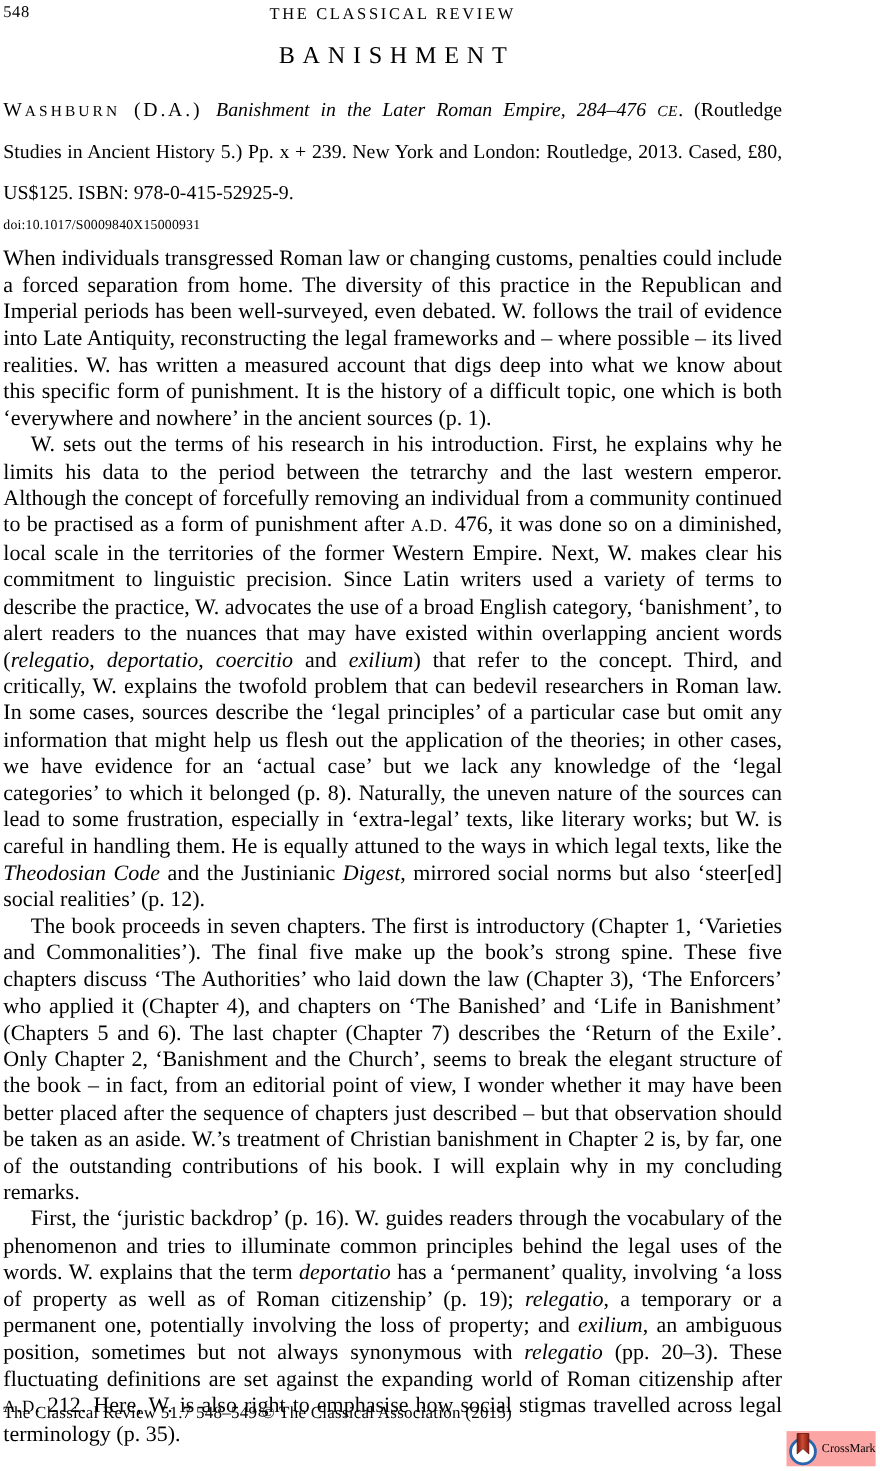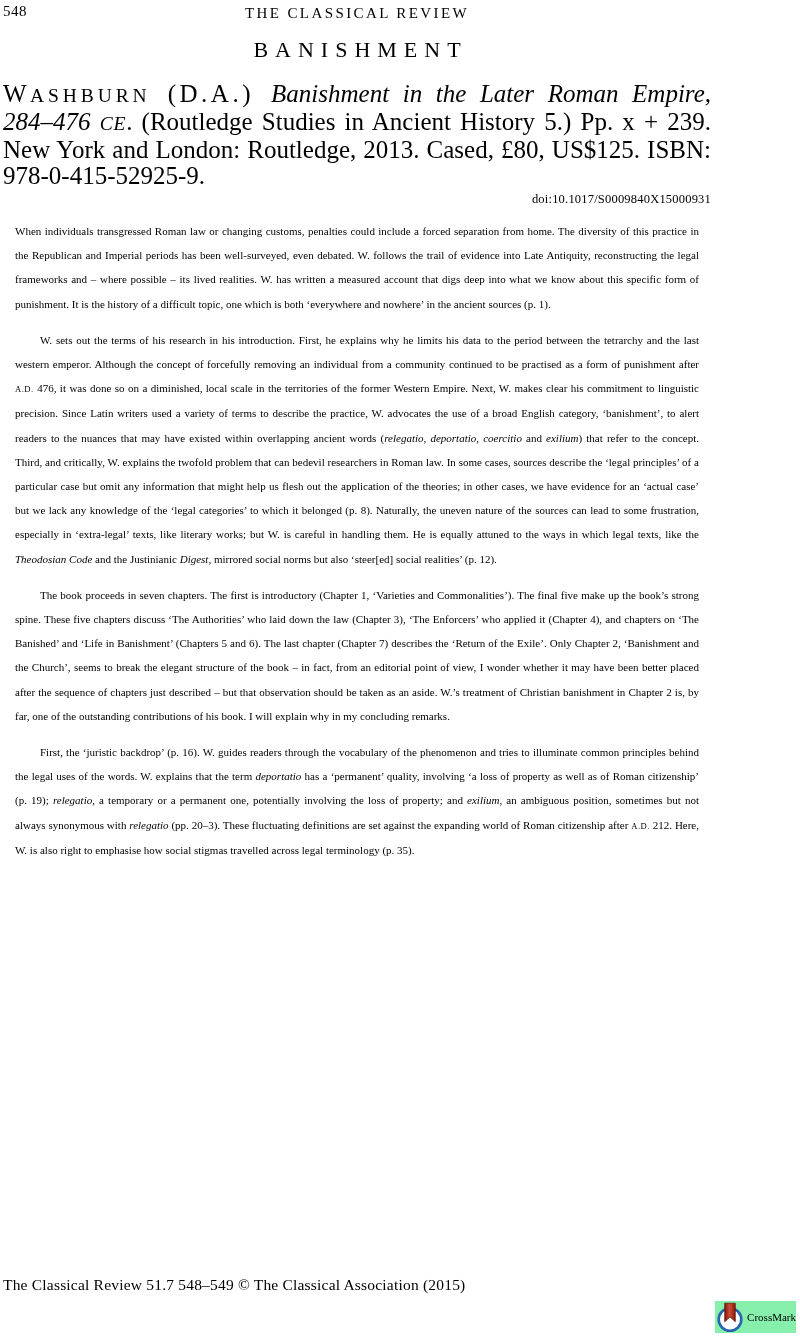--- a/index.html
+++ b/index.html
@@ -13,44 +13,44 @@
 
   .header-row { position: relative; height: 22px; margin-top: 2px; }
   .page-number { position: absolute; left: 0; top: 1px; font-size: 15px; letter-spacing: 0.5px; }
   .running-header { display: block; text-align: center; font-size: 15px; letter-spacing: 2.4px; padding-top: 3px; }
 
   .article-title {
     margin: 13px 0 16px; text-align: center; font-weight: normal;
     font-size: 22px; letter-spacing: 7px; text-indent: 7px;
   }
 
-  .citation { margin: 18px 0 0; font-size: 25px; line-height: 26px; text-align: justify; }
-  .doi { margin-top: 3px; font-size: 12.5px; letter-spacing: 0.2px; text-align: right; }
+  .citation { margin: 18px 0 0; font-size: 18px; line-height: 37px; text-align: justify; }
+  .doi { margin-top: 3px; font-size: 12.5px; letter-spacing: 0.2px; }
 
   .review-body { margin-top: 11px; }
-  p.body-para { margin: 12px; font-size: 11px; line-height: 24.2px; text-align: justify; }
+  p.body-para { margin: 0; font-size: 20px; line-height: 24.2px; text-align: justify; }
   p.body-para.indent { text-indent: 25px; }
 
   
   .run-n  { }
   .run-it { font-style: italic; }
   .run-sc { font-size: 0.78em; letter-spacing: 0.06em; }
   .run-it-sc { font-style: italic; font-size: 0.78em; letter-spacing: 0.04em; }
   .run-spread { letter-spacing: 0.14em; }
   .run-sc-spread { font-size: 0.78em; letter-spacing: 0.2em; }
 
   .page-footer {
     position: absolute; left: 3px; top: 1276px;
     font-size: 15.5px; letter-spacing: 0.2px;
   }
 
   .crossmark {
     position: absolute; right: 4px; top: 1301px;
     display: flex; align-items: center; gap: 2px;
-    cursor: pointer; background: #86efac;
+    cursor: pointer; background: #fca5a5;
   }
   .crossmark-label { font-size: 11px; font-family: "Liberation Serif", serif; }
 </style>
 </head>
 <body>
 
 <div class="content">
   <div class="header-row">
     <span class="page-number">548</span>
     <span class="running-header">THE CLASSICAL REVIEW</span>

